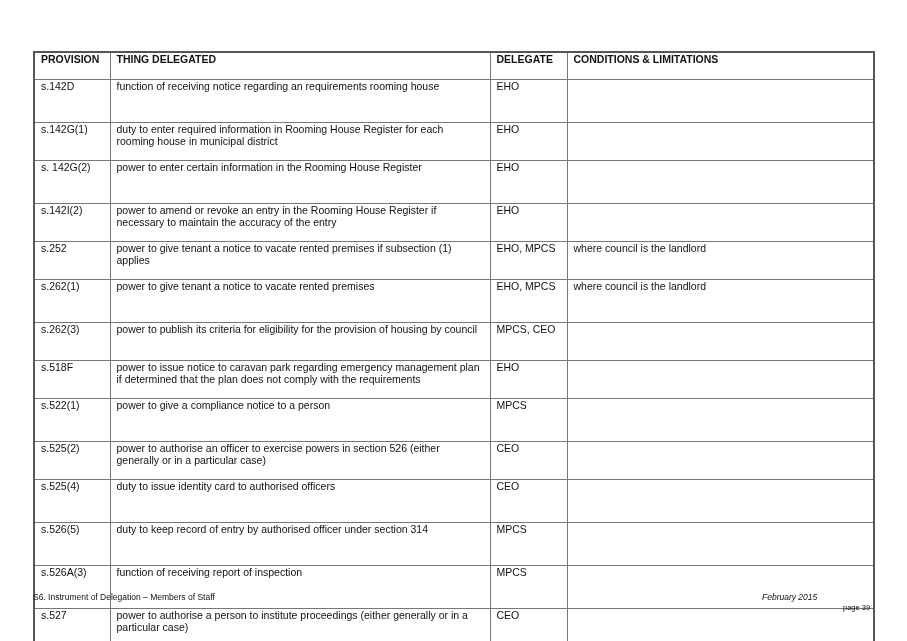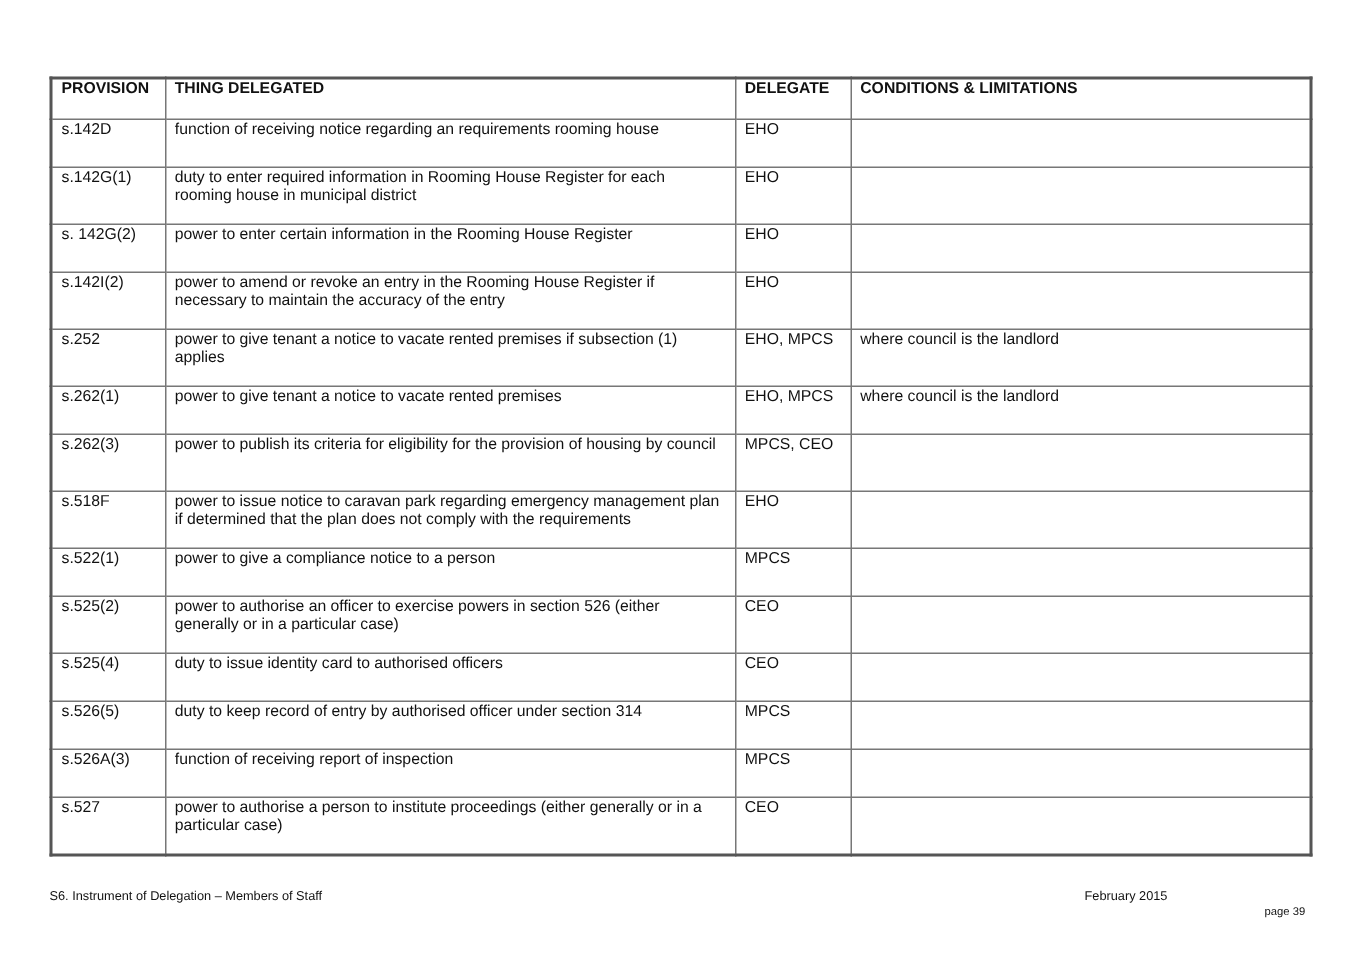--- a/index.html
+++ b/index.html
@@ -9,25 +9,25 @@
     table.deleg { position: absolute; left: 33px; top: 51px; width: 840px;
                   border-collapse: collapse; table-layout: fixed;
                   border: 2px solid #555; font-size: 10.5px; }
     table.deleg td, table.deleg th { border: 1px solid #777; vertical-align: top;
                   padding: 0 6px; line-height: 12px; text-align: left; }
     .title-row td { font-weight: bold; font-size: 10.5px; height: 12px; padding: 1px 3px 0 3px;
                     border-bottom: 2px solid #555; }
     .head-row th { font-weight: bold; font-size: 10.5px; height: 26px; vertical-align: middle;
                    text-align: center; padding: 0 4px; }
     .head-row th.first { text-align: left; padding-left: 6px; margin-left: 24px; }
-    .r1 td { height: 32px; padding-top: 7px; box-sizing: border-box; }
+    .r1 td { height: 43px; padding-top: 7px; box-sizing: border-box; }
     .r2 td { height: 38px; padding-top: 7px; box-sizing: border-box; }
     col.c1 { width: 76px; } col.c2 { width: 380px; } col.c3 { width: 77px; } col.c4 { width: 307px; }
     .footer-left { position: absolute; left: 33px; top: 592px; font-size: 8.5px; }
-    .footer-date { position: absolute; left: 723px; top: 592px; font-size: 8.5px; }
+    .footer-date { position: absolute; left: 762px; top: 592px; font-size: 8.5px; font-style: italic; }
     .footer-page { position: absolute; left: 843px; top: 603px; font-size: 7.5px; }
   </style>
 </head>
 <body>
 
 <div class="page">
   <table class="deleg">
     <colgroup>
         <col class="c1">
         <col class="c2">

